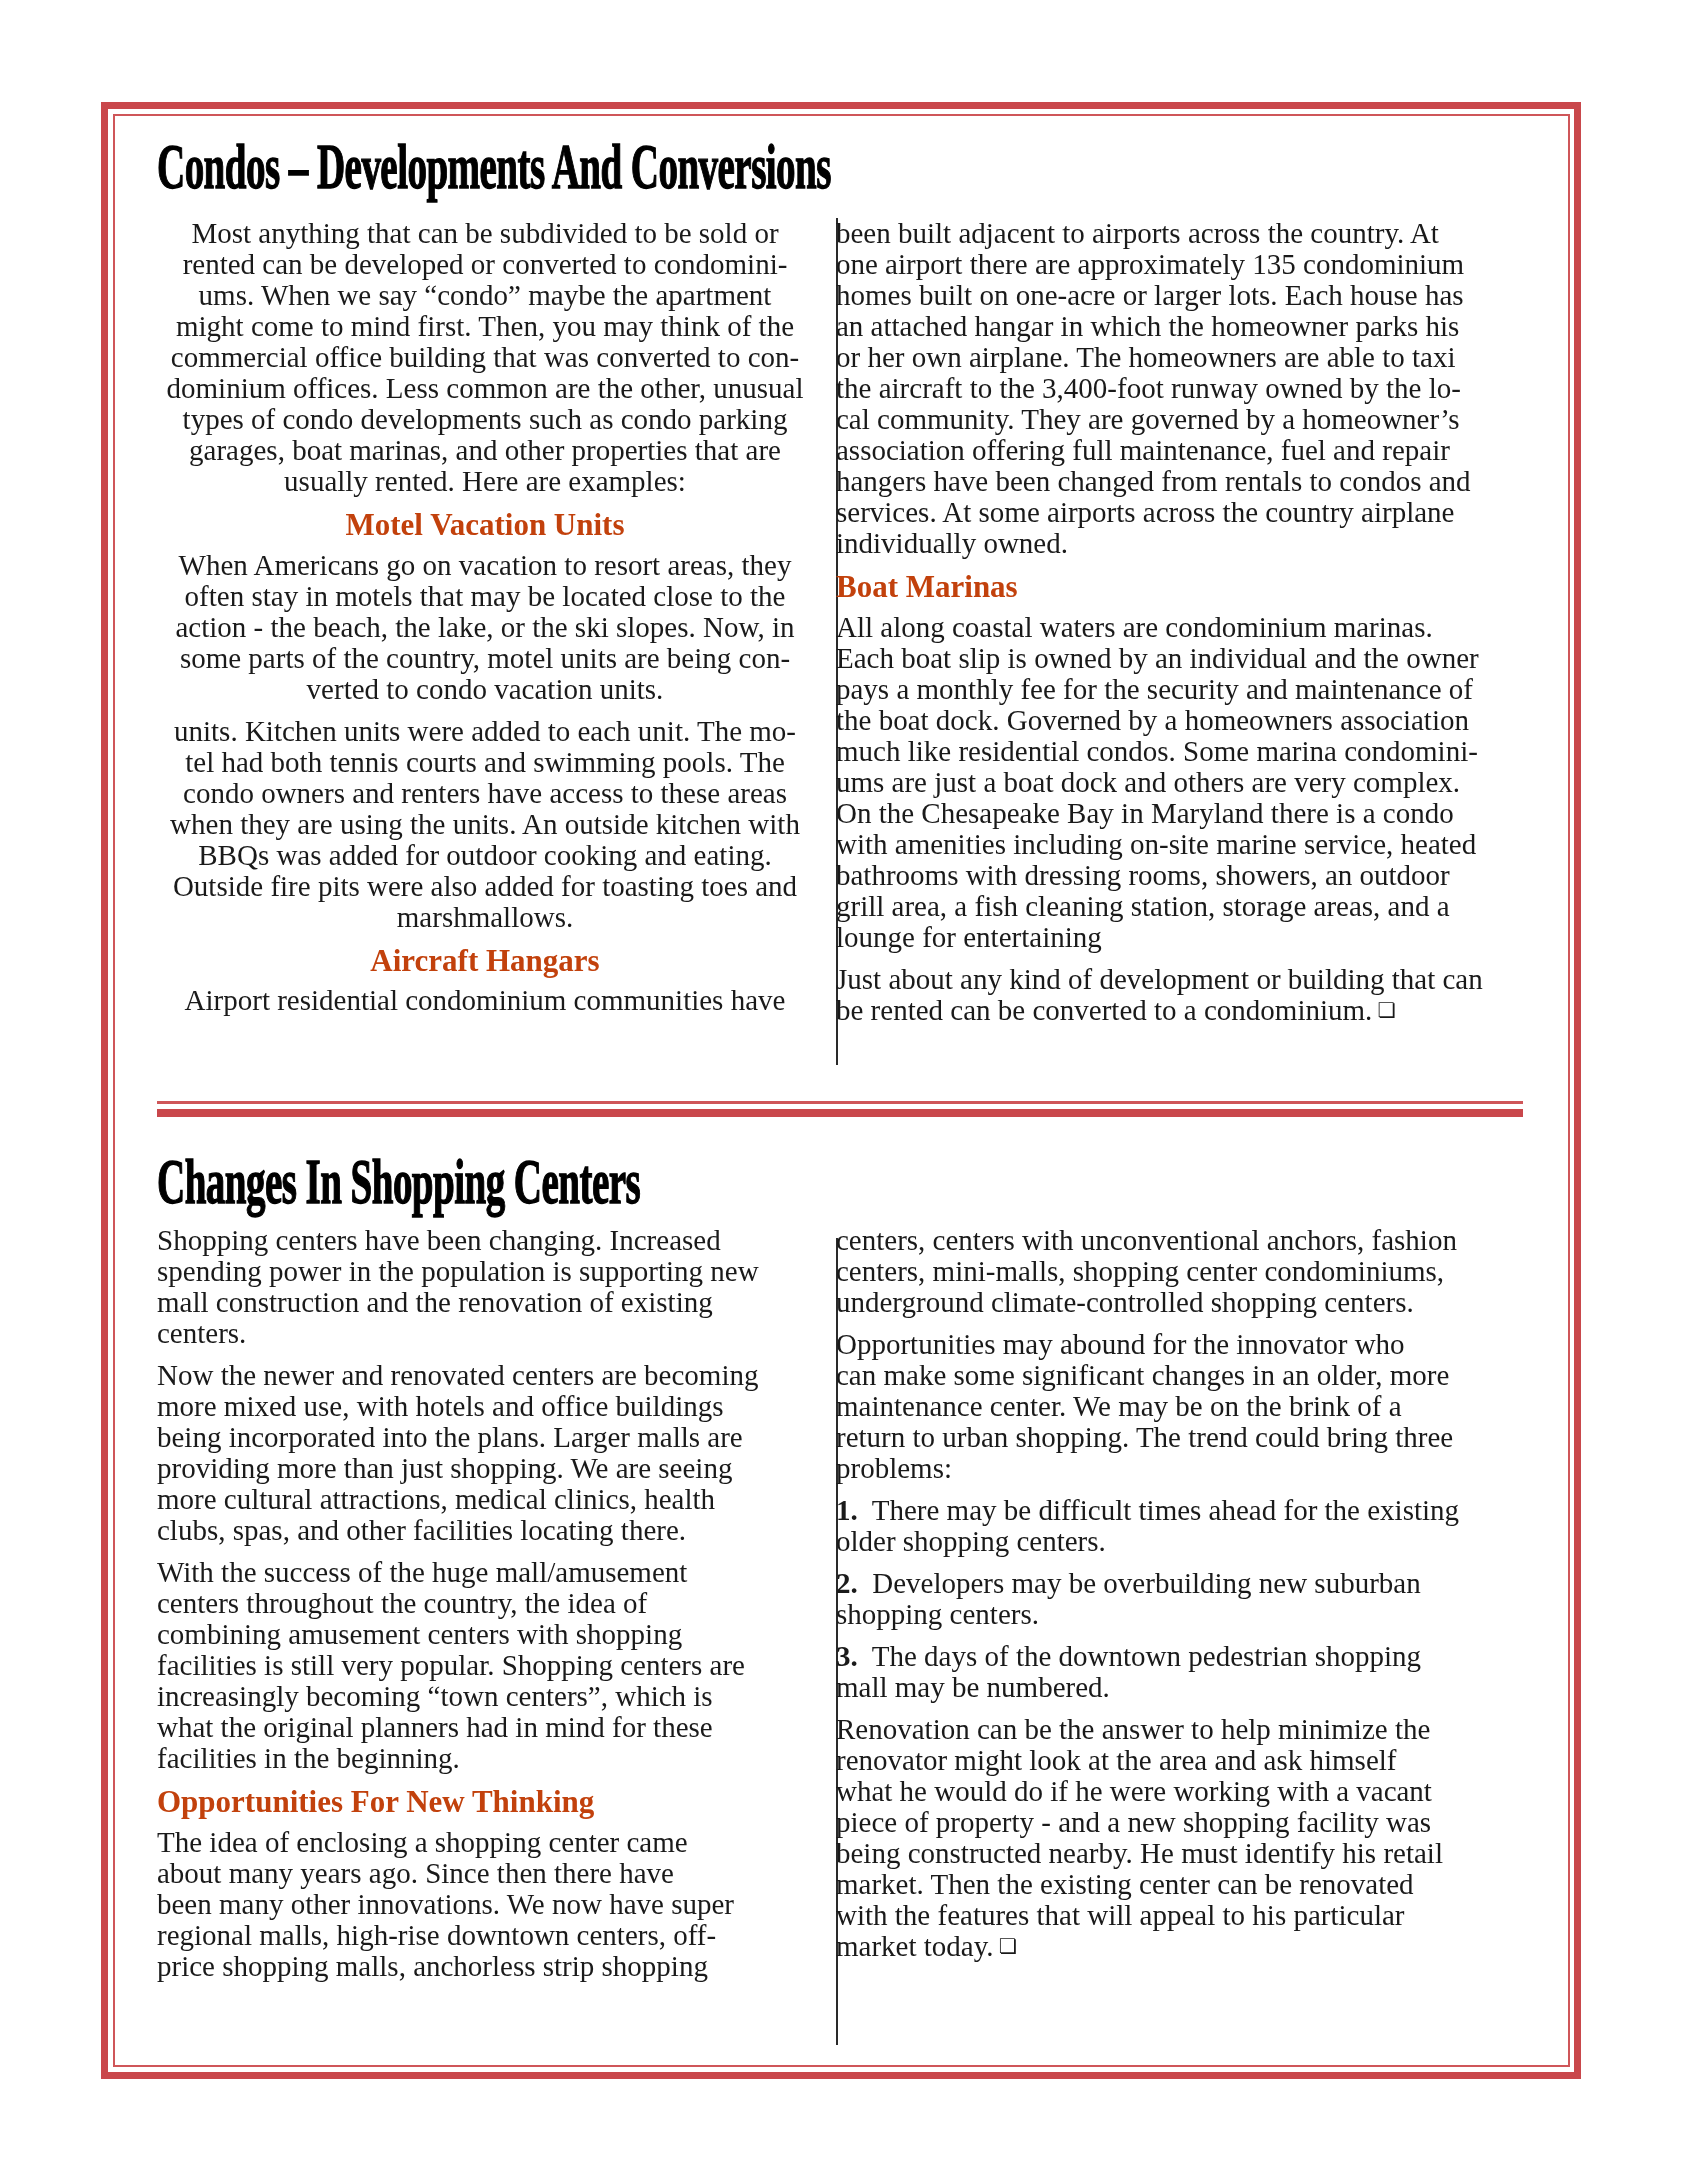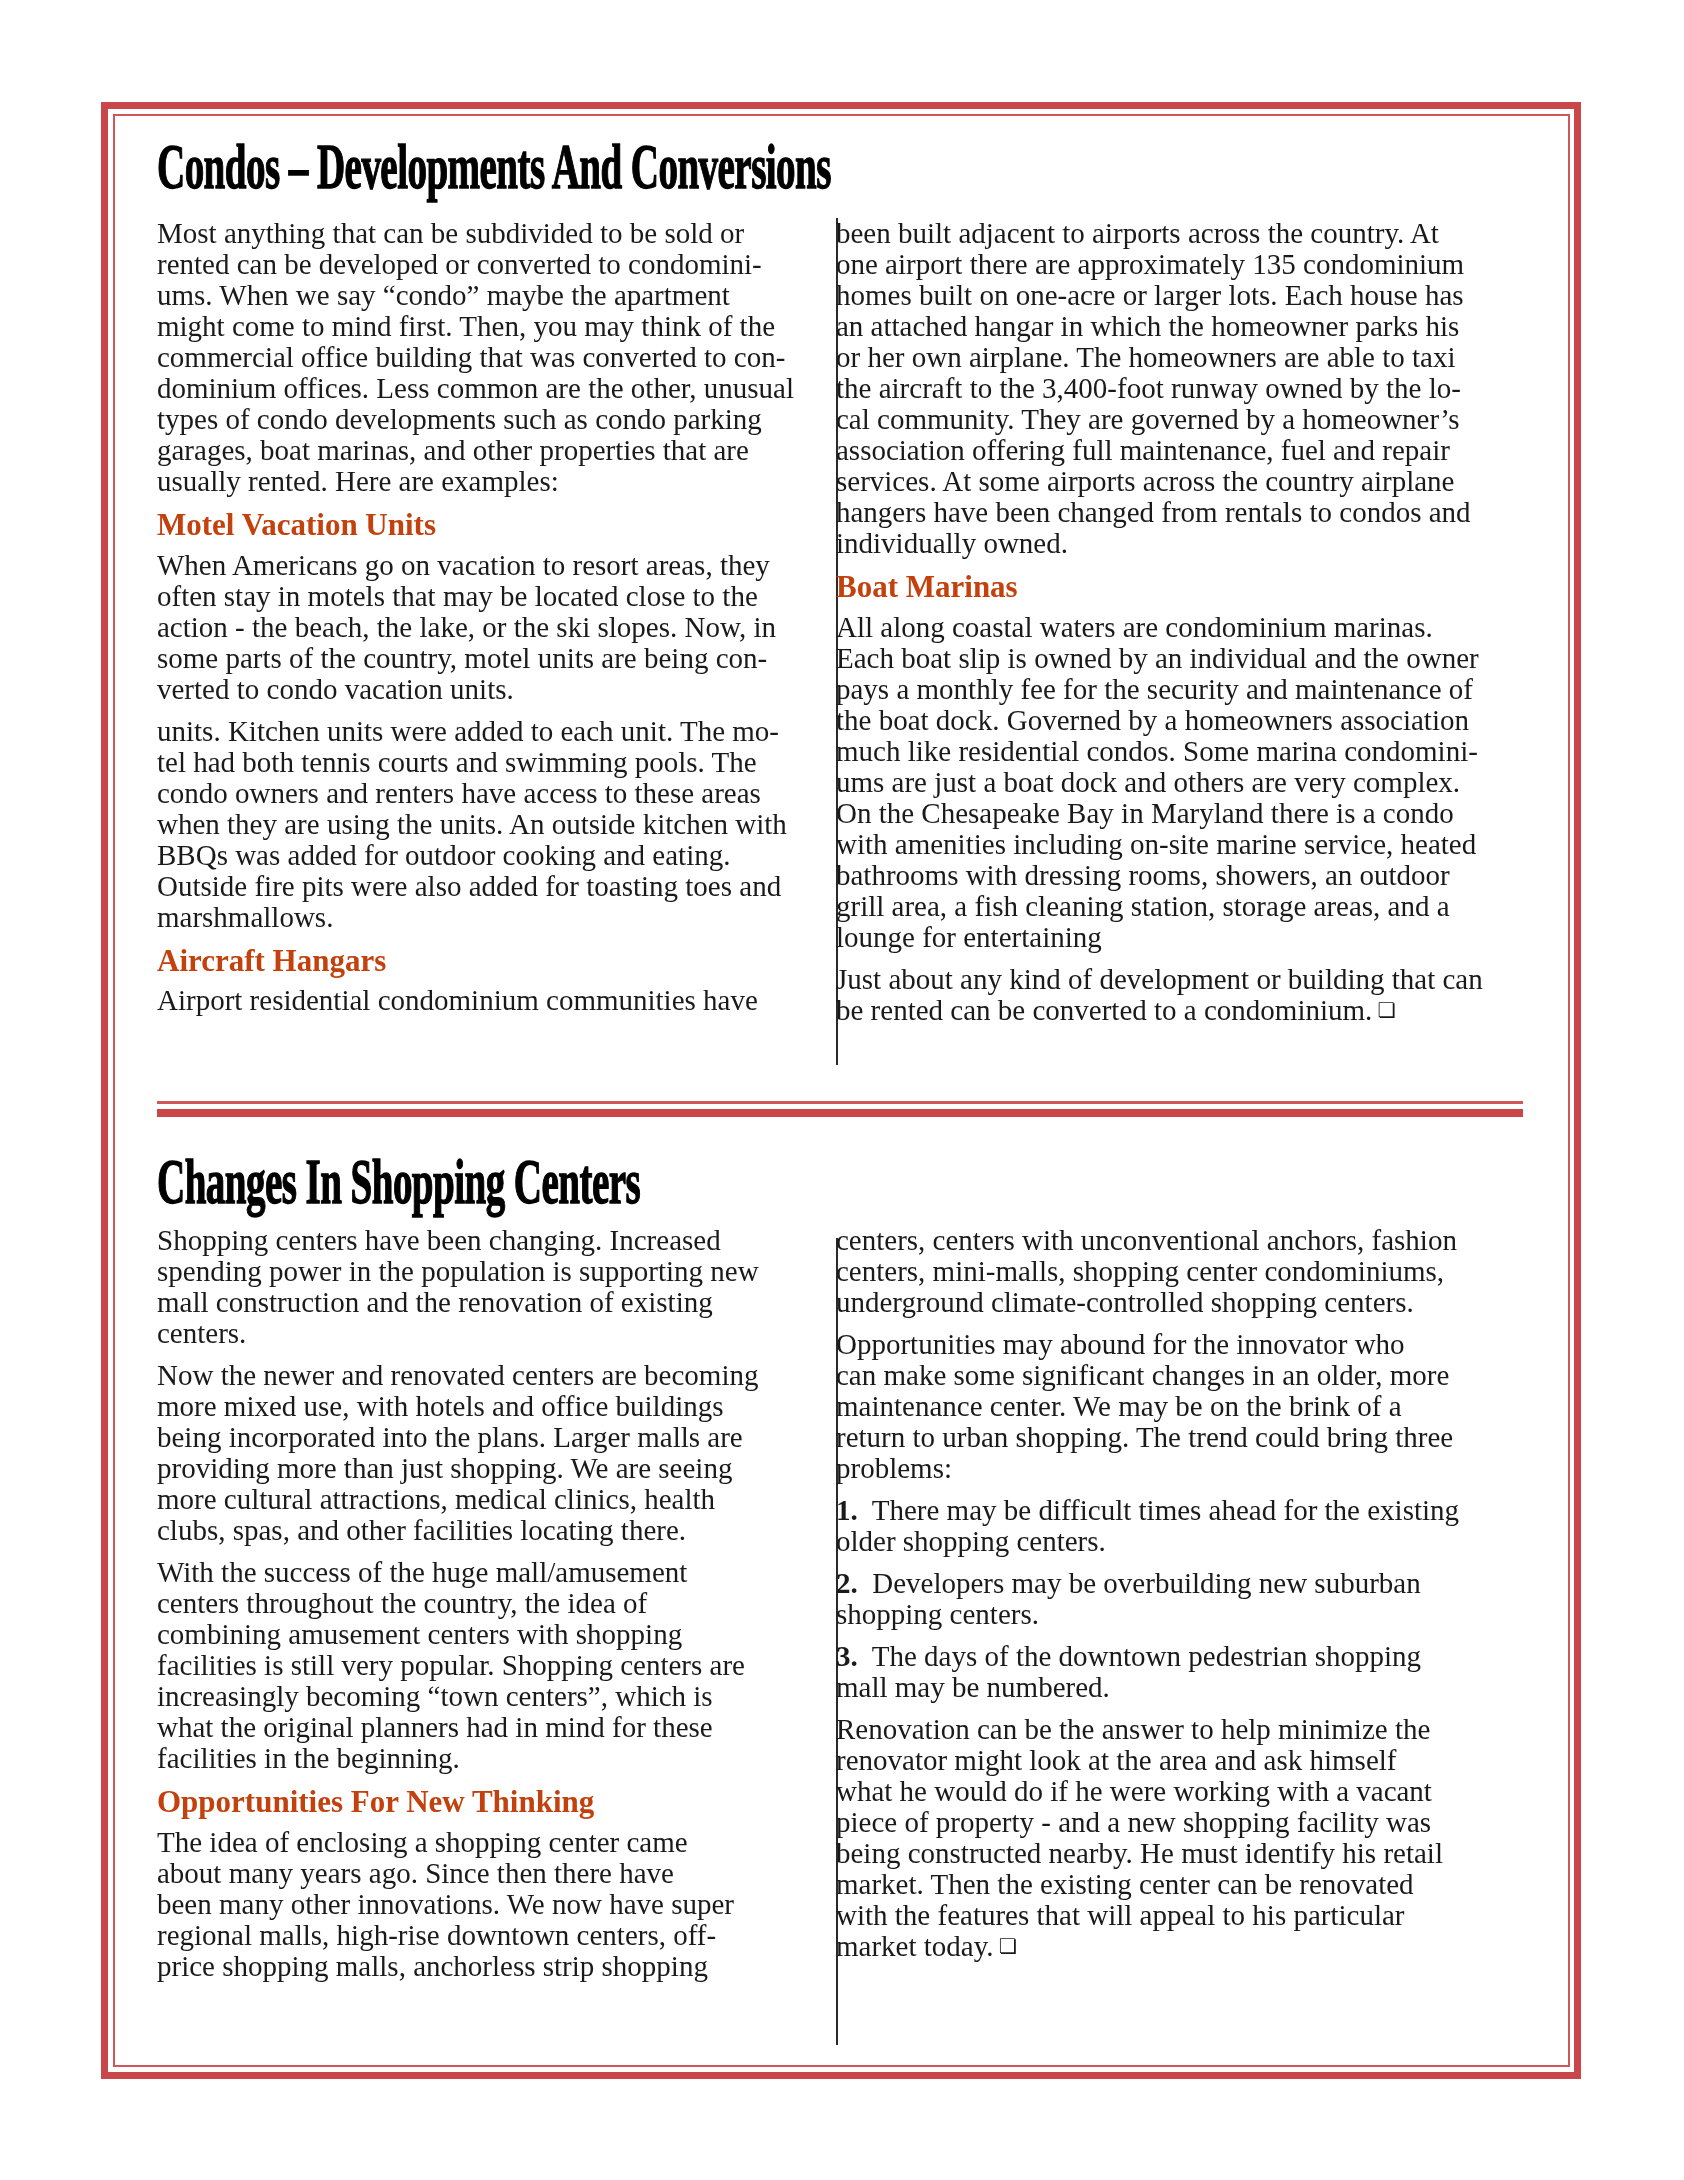--- a/index.html
+++ b/index.html
@@ -26,21 +26,21 @@
   .sep-thin { position: absolute; left: 157px; width: 1366px; top: 1101px; height: 3.4px; background: #cf5659; }
   .sep-thick { position: absolute; left: 157px; width: 1366px; top: 1109px; height: 7.7px; background: #c9474b; }
 </style>
 </head>
 <body>
 
 <div class="frame-outer"></div>
 <div class="frame-inner"></div>
 
 <h1 class="title t1">Condos – Developments And Conversions</h1>
-<div class="col left" style="top:218px;">
+<div class="col left" style="top:218px;text-align:center;">
     <div class="para">
       <span class="line"><span>Most anything that can be subdivided to be sold or</span></span>
       <span class="line"><span>rented can be developed or converted to condomini-</span></span>
       <span class="line"><span>ums. When we say “condo” maybe the apartment</span></span>
       <span class="line"><span>might come to mind first. Then, you may think of the</span></span>
       <span class="line"><span>commercial office building that was converted to con-</span></span>
       <span class="line"><span>dominium offices. Less common are the other, unusual</span></span>
       <span class="line"><span>types of condo developments such as condo parking</span></span>
       <span class="line"><span>garages, boat marinas, and other properties that are</span></span>
       <span class="line"><span>usually rented. Here are examples:</span></span>
@@ -71,22 +71,22 @@
 <div class="col right" style="top:218px;">
     <div class="para">
       <span class="line"><span>been built adjacent to airports across the country. At</span></span>
       <span class="line"><span>one airport there are approximately 135 condominium</span></span>
       <span class="line"><span>homes built on one-acre or larger lots. Each house has</span></span>
       <span class="line"><span>an attached hangar in which the homeowner parks his</span></span>
       <span class="line"><span>or her own airplane. The homeowners are able to taxi</span></span>
       <span class="line"><span>the aircraft to the 3,400-foot runway owned by the lo-</span></span>
       <span class="line"><span>cal community. They are governed by a homeowner’s</span></span>
       <span class="line"><span>association offering full maintenance, fuel and repair</span></span>
+      <span class="line"><span>hangers have been changed from rentals to condos and</span></span>
       <span class="line"><span>services. At some airports across the country airplane</span></span>
-      <span class="line"><span>hangers have been changed from rentals to condos and</span></span>
       <span class="line"><span>individually owned.</span></span>
     </div>
     <div class="subhead">Boat Marinas</div>
     <div class="para">
       <span class="line"><span>All along coastal waters are condominium marinas.</span></span>
       <span class="line"><span>Each boat slip is owned by an individual and the owner</span></span>
       <span class="line"><span>pays a monthly fee for the security and maintenance of</span></span>
       <span class="line"><span>the boat dock. Governed by a homeowners association</span></span>
       <span class="line"><span>much like residential condos. Some marina condomini-</span></span>
       <span class="line"><span>ums are just a boat dock and others are very complex.</span></span>

